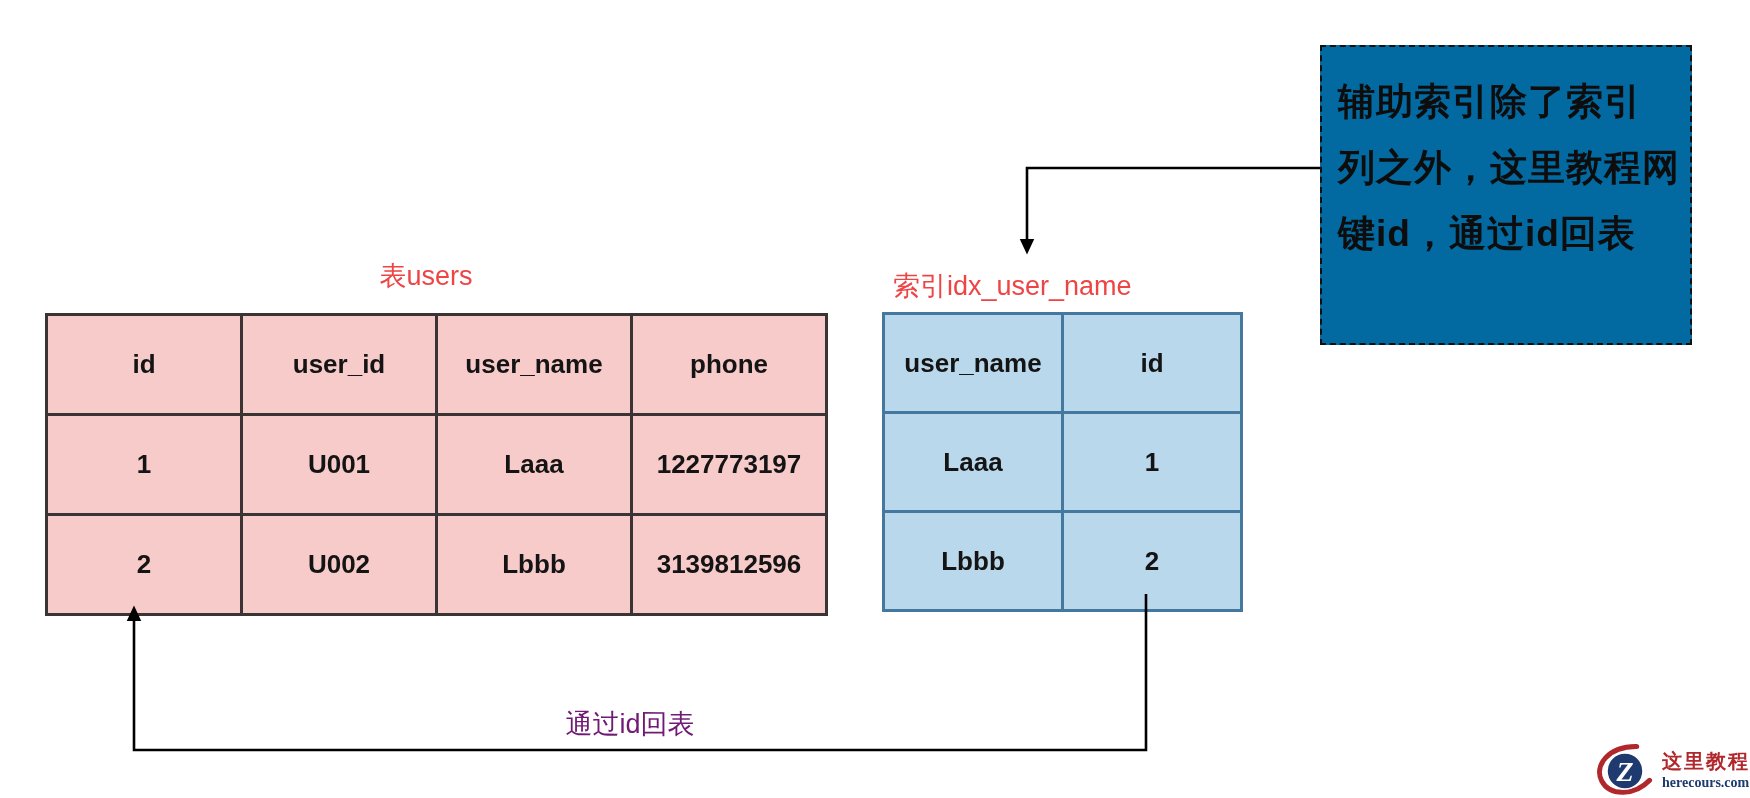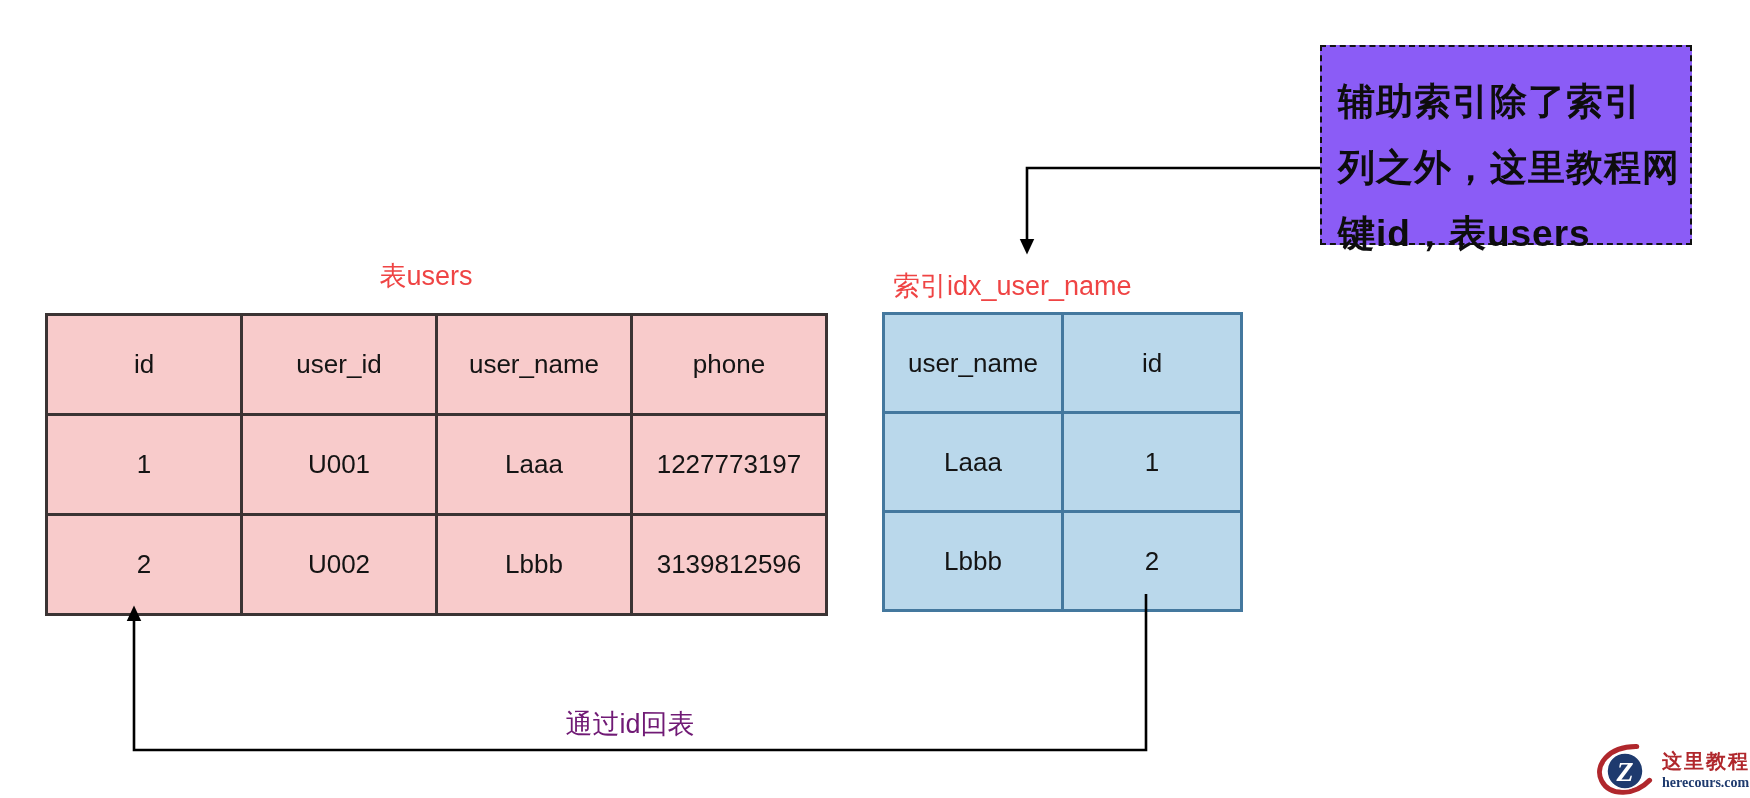--- a/index.html
+++ b/index.html
@@ -21,20 +21,21 @@
     position: absolute;
     border-collapse: collapse;
     table-layout: fixed;
   }
   table.dtable td {
     text-align: center;
     vertical-align: middle;
     font-size: 26px;
     color: #141414;
     overflow: hidden;
+    font-weight: bold;
   }
   table.users {
     left: 45px; top: 313px;
     width: 762px; height: 286px;
   }
   table.users td {
     border: 3px solid #3b3434;
     background: #f8cbcb;
     width: 190px;
     height: 95px;
@@ -63,23 +64,23 @@
   }
   .idx-title {
     left: 893px; top: 268px;
     text-align: right;
   }
 
   
   .note {
     position: absolute;
     left: 1320px; top: 45px;
-    width: 372px; height: 200px;
+    width: 372px; height: 300px;
     box-sizing: border-box;
-    background: #8b5cf6;
+    background: #0369a1;
     border: 2px dashed #111111;
     padding: 22px 14px 0 16px;
   }
   .note .line {
     font-size: 37px;
     font-weight: 700;
     line-height: 66px;
     letter-spacing: 1px;
     color: #0d0d0d;
     white-space: nowrap;
@@ -174,21 +175,21 @@
     <tr>
       <td>Lbbb</td>
       <td>2</td>
     </tr>
   </tbody>
     </table>
 
   <div class="note">
     <div class="line">辅助索引除了索引</div>
     <div class="line">列之外，这里教程网</div>
-    <div class="line">键id，表users</div>
+    <div class="line">键id，通过id回表</div>
   </div>
 
   <svg class="arrows" viewBox="0 0 1750 798" xmlns="http://www.w3.org/2000/svg">
     <defs>
       <marker id="ah" viewBox="0 0 10 10" refX="1" refY="5" markerWidth="8" markerHeight="8" orient="auto">
         <path d="M0,1.5 L7.5,5 L0,8.5 z" fill="#000000"></path>
       </marker>
     </defs>
 
     <path d="M1320,168 L1027,168 L1027,241" fill="none" stroke="#000000" stroke-width="2.6" marker-end="url(#ah)"></path>

